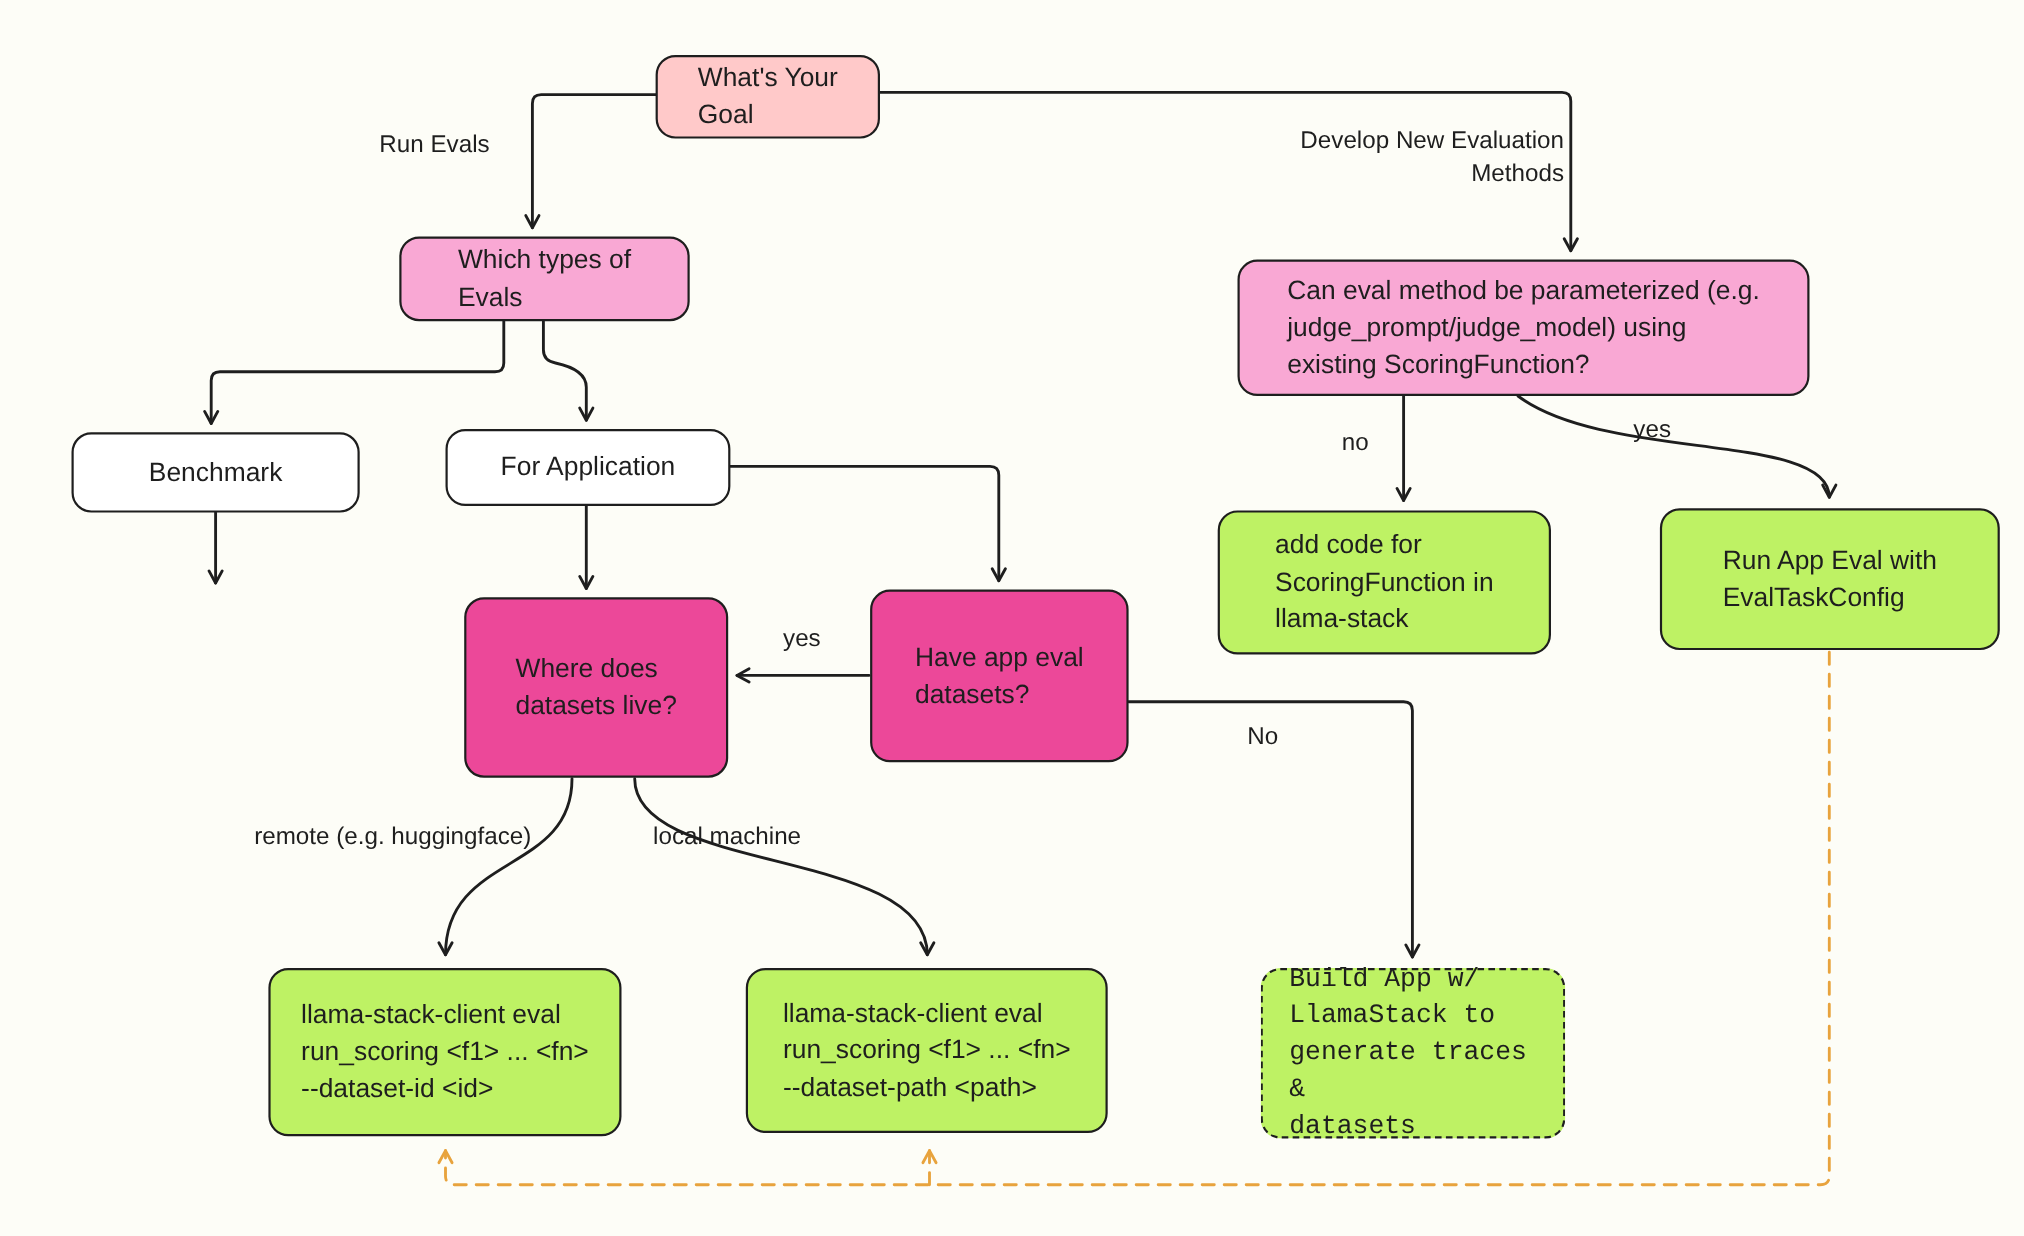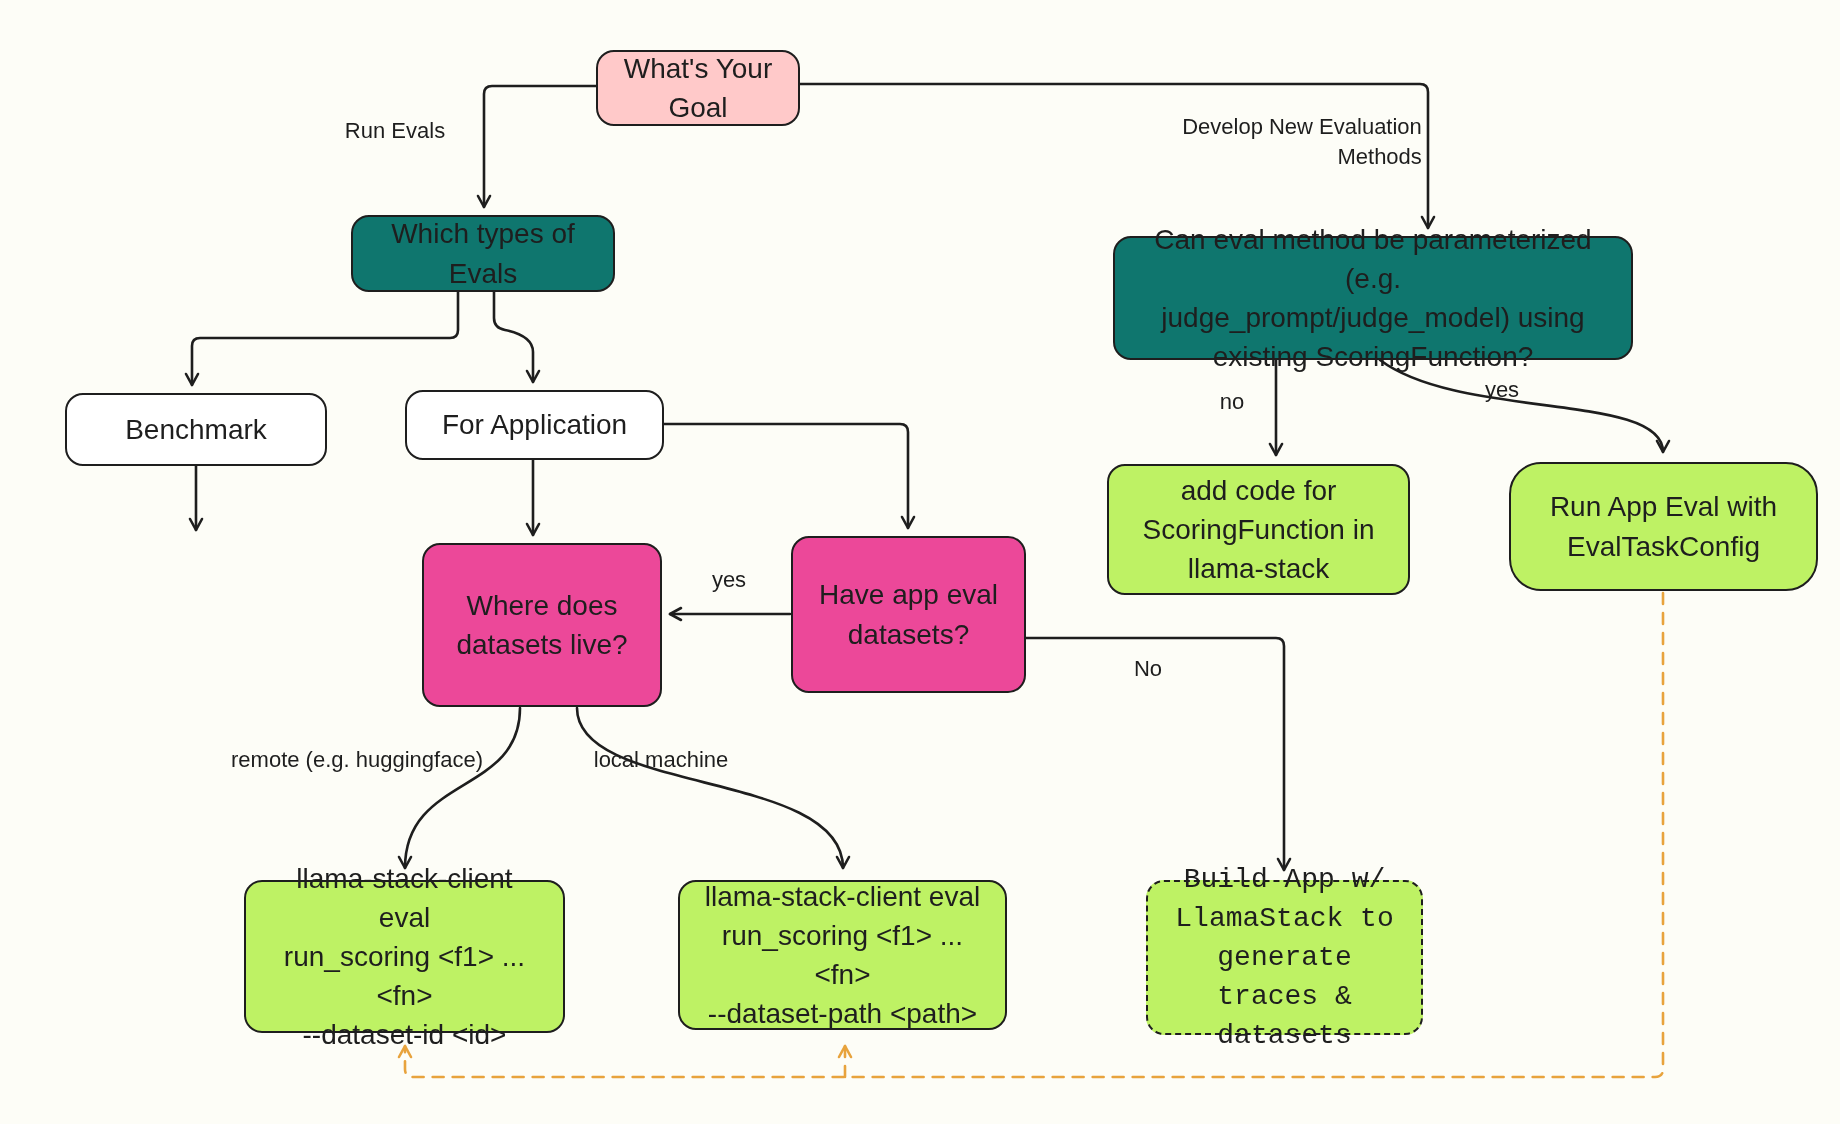--- a/index.html
+++ b/index.html
@@ -5,26 +5,26 @@
 <style>
   * { margin:0; padding:0; box-sizing:border-box; }
   html,body { background:#fdfdf7; }
   body { font-family:"Liberation Sans", sans-serif; color:#1e1e1e; }
   .canvas { position:relative; width:1840px; height:1124px; background:#fdfdf7; overflow:hidden; }
   svg.arrows { position:absolute; left:0; top:0; width:1840px; height:1124px; }
   .arrow { stroke:#1e1e1e; stroke-width:2.6; fill:none; stroke-linecap:round; stroke-linejoin:round; }
   .arrow.orange { stroke:#e8a33d; stroke-dasharray:11 9; }
   .node {
     position:absolute; display:flex; align-items:center; justify-content:center;
-    text-align:center; white-space:pre-line;
+    white-space:pre-line;
     border:2.6px solid #1e1e1e; border-radius:18px;
-    font-size:28px; line-height:1.4; padding:8px 24px;
+    font-size:24px; line-height:1.4; padding:8px 24px;
   }
   .node.pink   { background:#ffc9c9; }
-  .node.green  { background:#0f766e; }
+  .node.green  { background:#f9a8d4;margin-left:12px; }
   .node.blue   { background:#ec4899; }
   .node.yellow { background:#bef264; }
   .node.white  { background:#ffffff; }
   .node.dashed { border-style:dashed;font-family:Liberation Mono, monospace; }
   .edge-label {
     position:absolute; transform:translate(-50%,-50%);
     text-align:right; white-space:pre-line; font-size:22px; line-height:1.35;
   }
 </style>
 </head>
@@ -77,21 +77,21 @@
   <div class="node blue" style="left:422px; top:543px; width:240px; height:164px;">Where does
 datasets live?</div>
 
   <div class="node blue" style="left:791px; top:536px; width:235px; height:157px;">Have app eval
 datasets?</div>
 
   <div class="node yellow" style="left:1107px; top:464px; width:303px; height:131px;">add code for
 ScoringFunction in
 llama-stack</div>
 
-  <div class="node yellow" style="left:1509px; top:462px; width:309px; height:129px;border-radius:32px;">Run App Eval with
+  <div class="node yellow" style="left:1509px; top:462px; width:309px; height:129px;">Run App Eval with
 EvalTaskConfig</div>
 
   <div class="node yellow" style="left:244px; top:880px; width:321px; height:153px;">llama-stack-client eval
 run_scoring &lt;f1&gt; ... &lt;fn&gt;
 --dataset-id &lt;id&gt;</div>
 
   <div class="node yellow" style="left:678px; top:880px; width:329px; height:150px;">llama-stack-client eval
 run_scoring &lt;f1&gt; ... &lt;fn&gt;
 --dataset-path &lt;path&gt;</div>
 

